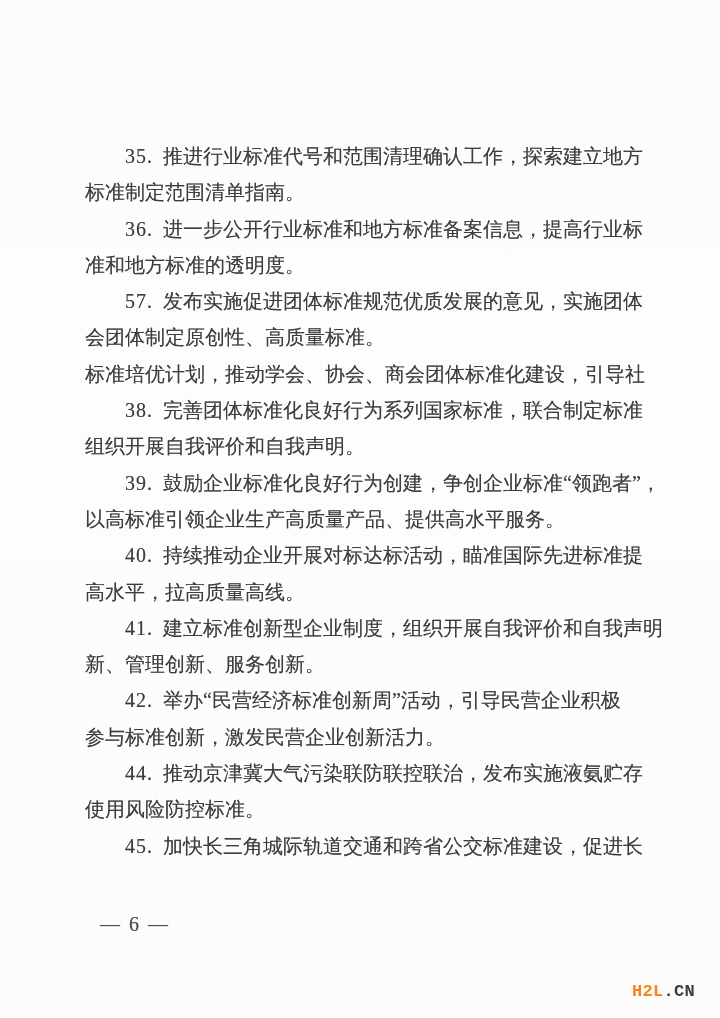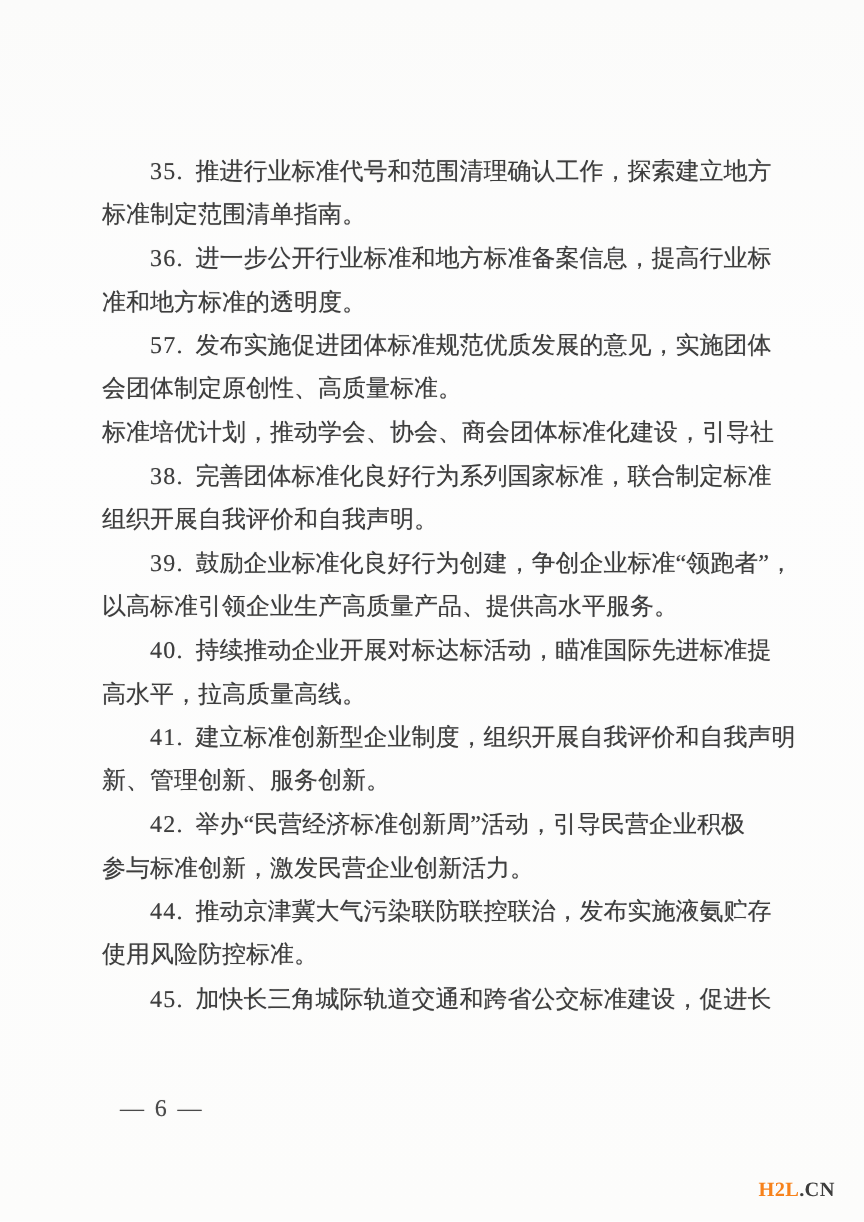--- a/index.html
+++ b/index.html
@@ -12,21 +12,21 @@
     font-family: "Liberation Serif", "DejaVu Serif", serif;
   }
   .page {
     position: absolute;
     inset: 0;
     background: linear-gradient(180deg, #fbfbfa 0%, #fdfdfd 30%, #fcfcfb 100%);
   }
   .body-text {
     position: absolute;
     left: 85px;
-    top: 125px;
+    top: 138px;
     width: 565px;
     font-size: 20px;
     color: #3d3d3d;
     text-shadow: 0 0 0.6px rgba(70,70,70,0.55);
   }
   .para { margin: 0; }
   .line {
     line-height: 36.3px;
     white-space: nowrap;
     letter-spacing: 0px;
@@ -40,21 +40,21 @@
     font-size: 20px;
     color: #4a4a4a;
     letter-spacing: 2px;
     text-shadow: 0 0 0.6px rgba(70,70,70,0.5);
     white-space: nowrap;
   }
   .watermark {
     position: absolute;
     left: 632px;
     top: 982px;
-    font-family: Liberation Serif, serif;
+    font-family: Liberation Mono, monospace;
     font-weight: bold;
     font-size: 17px;
     letter-spacing: 0.3px;
     white-space: nowrap;
   }
   .wm-brand { color: #f7821b; }
   .wm-suffix { color: #3d3d3d; }
 </style>
 </head>
 <body>

